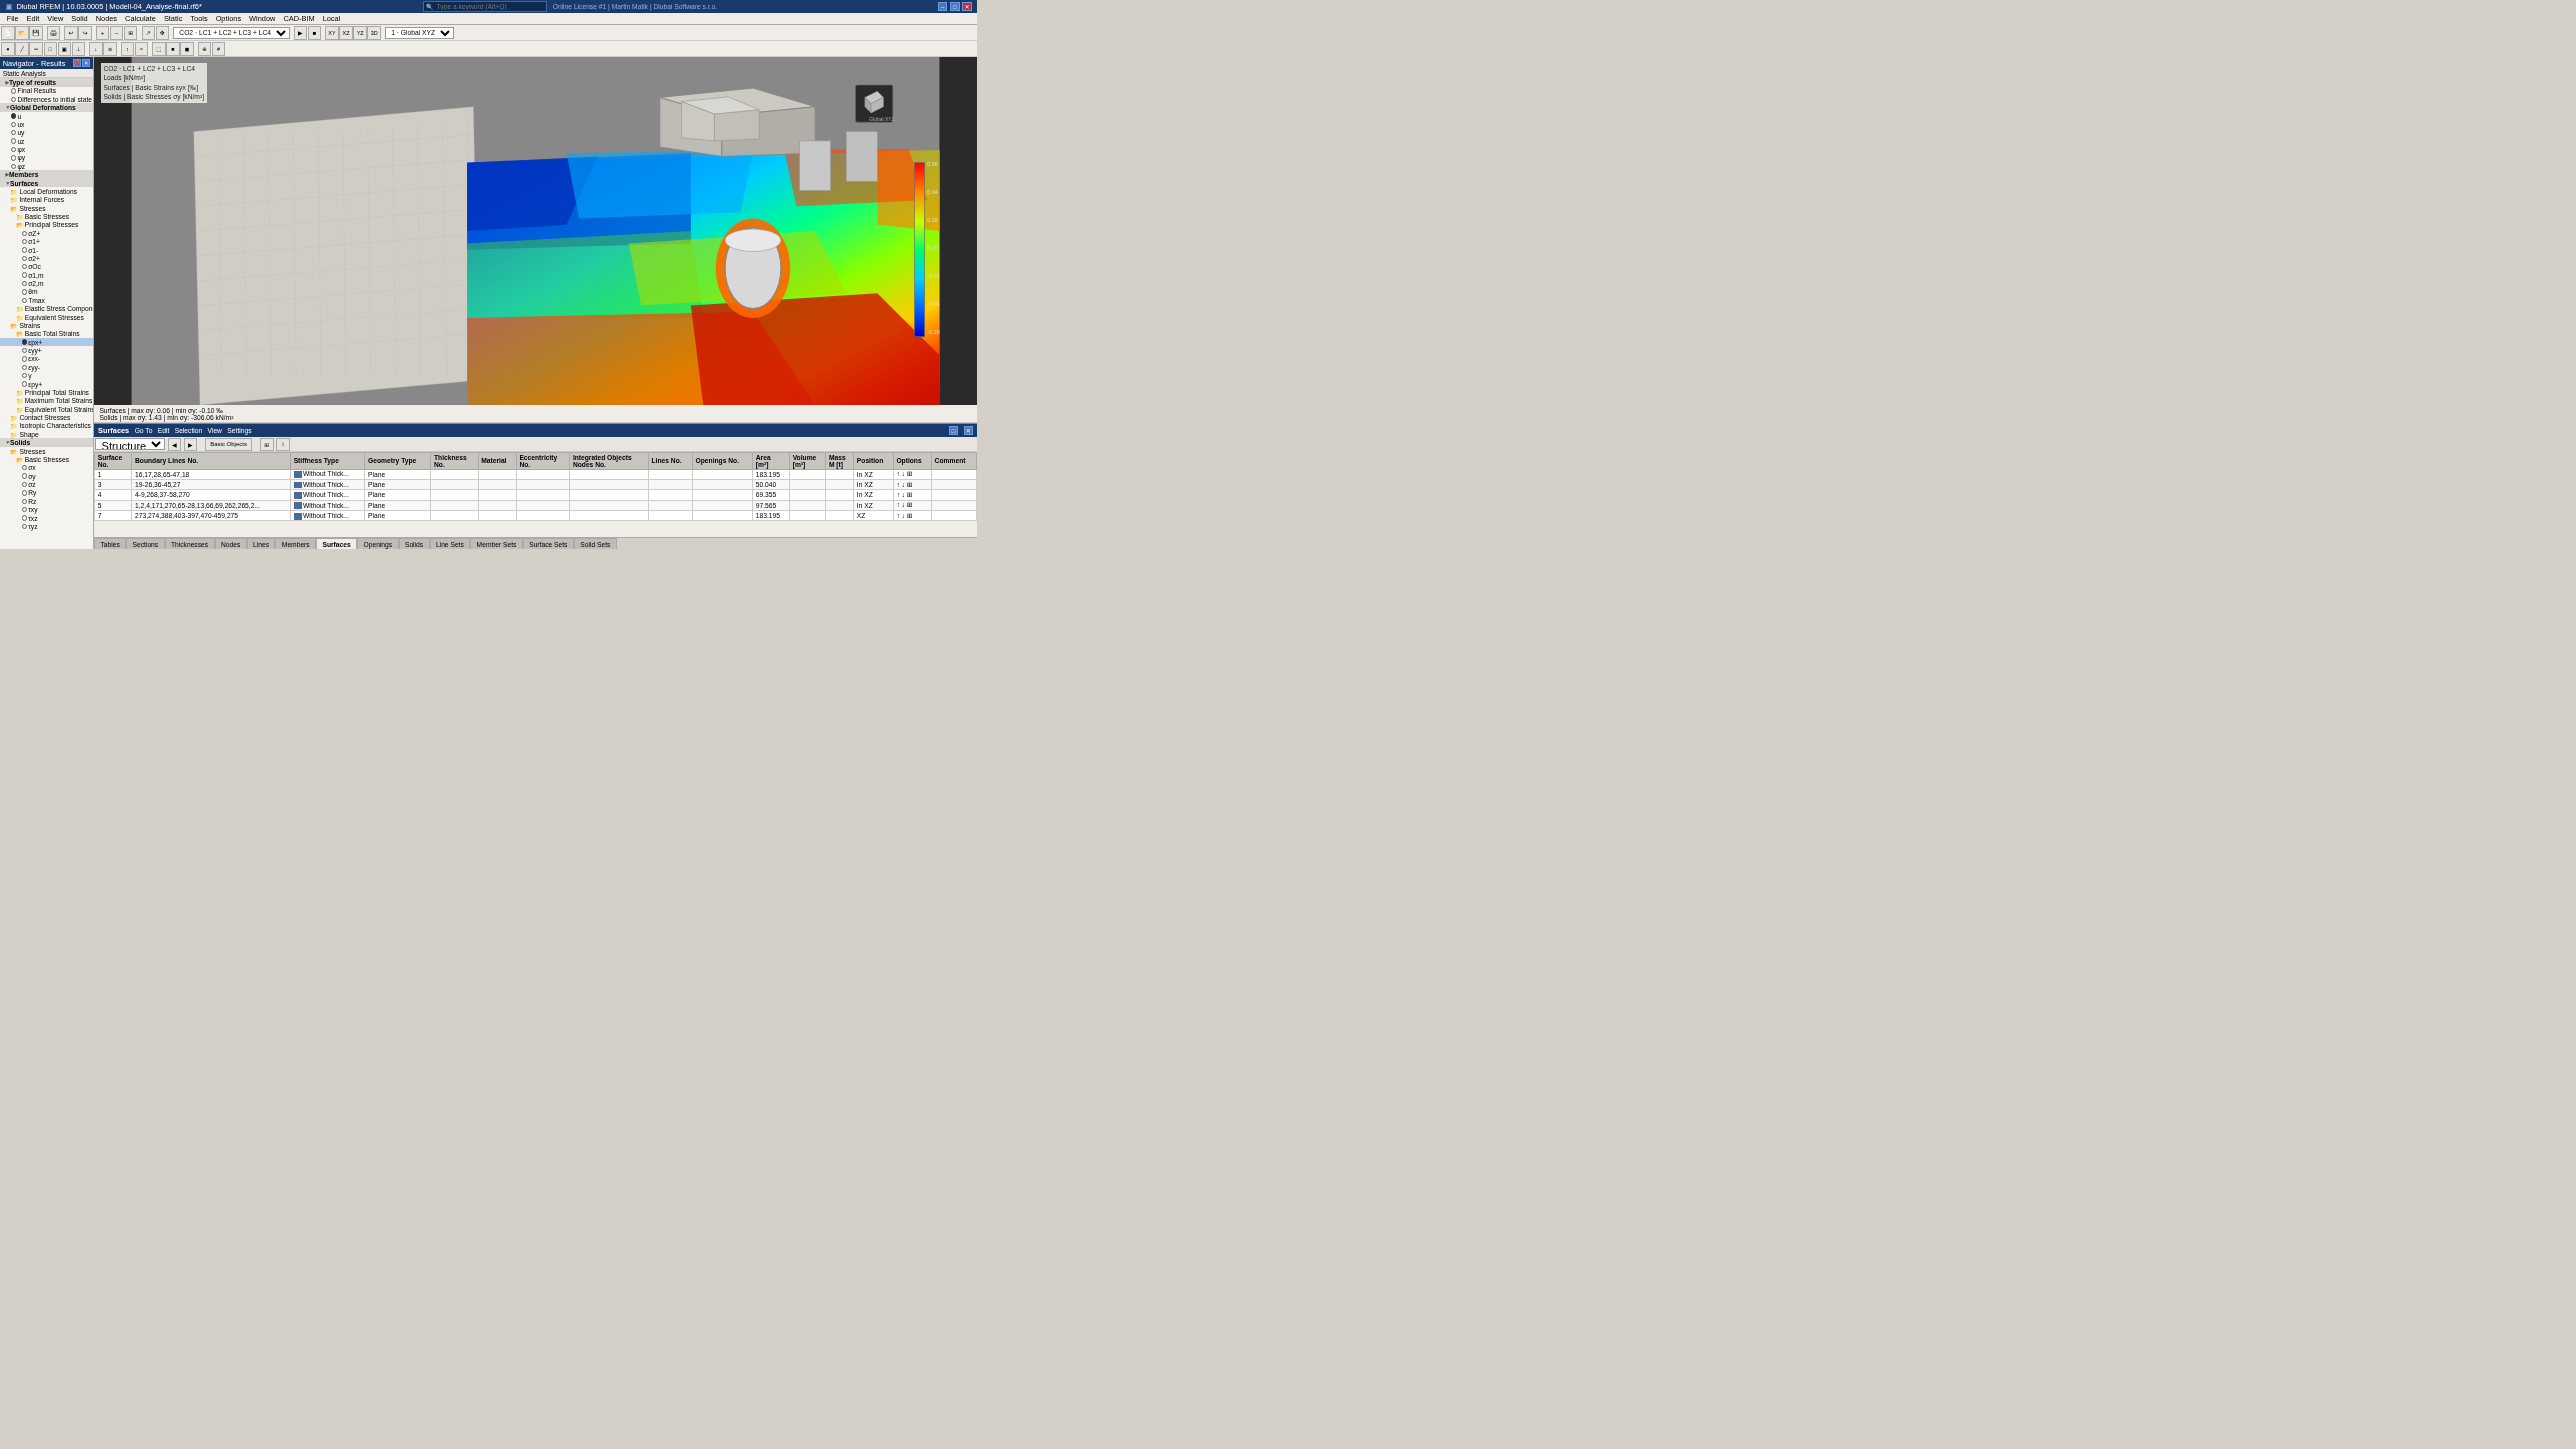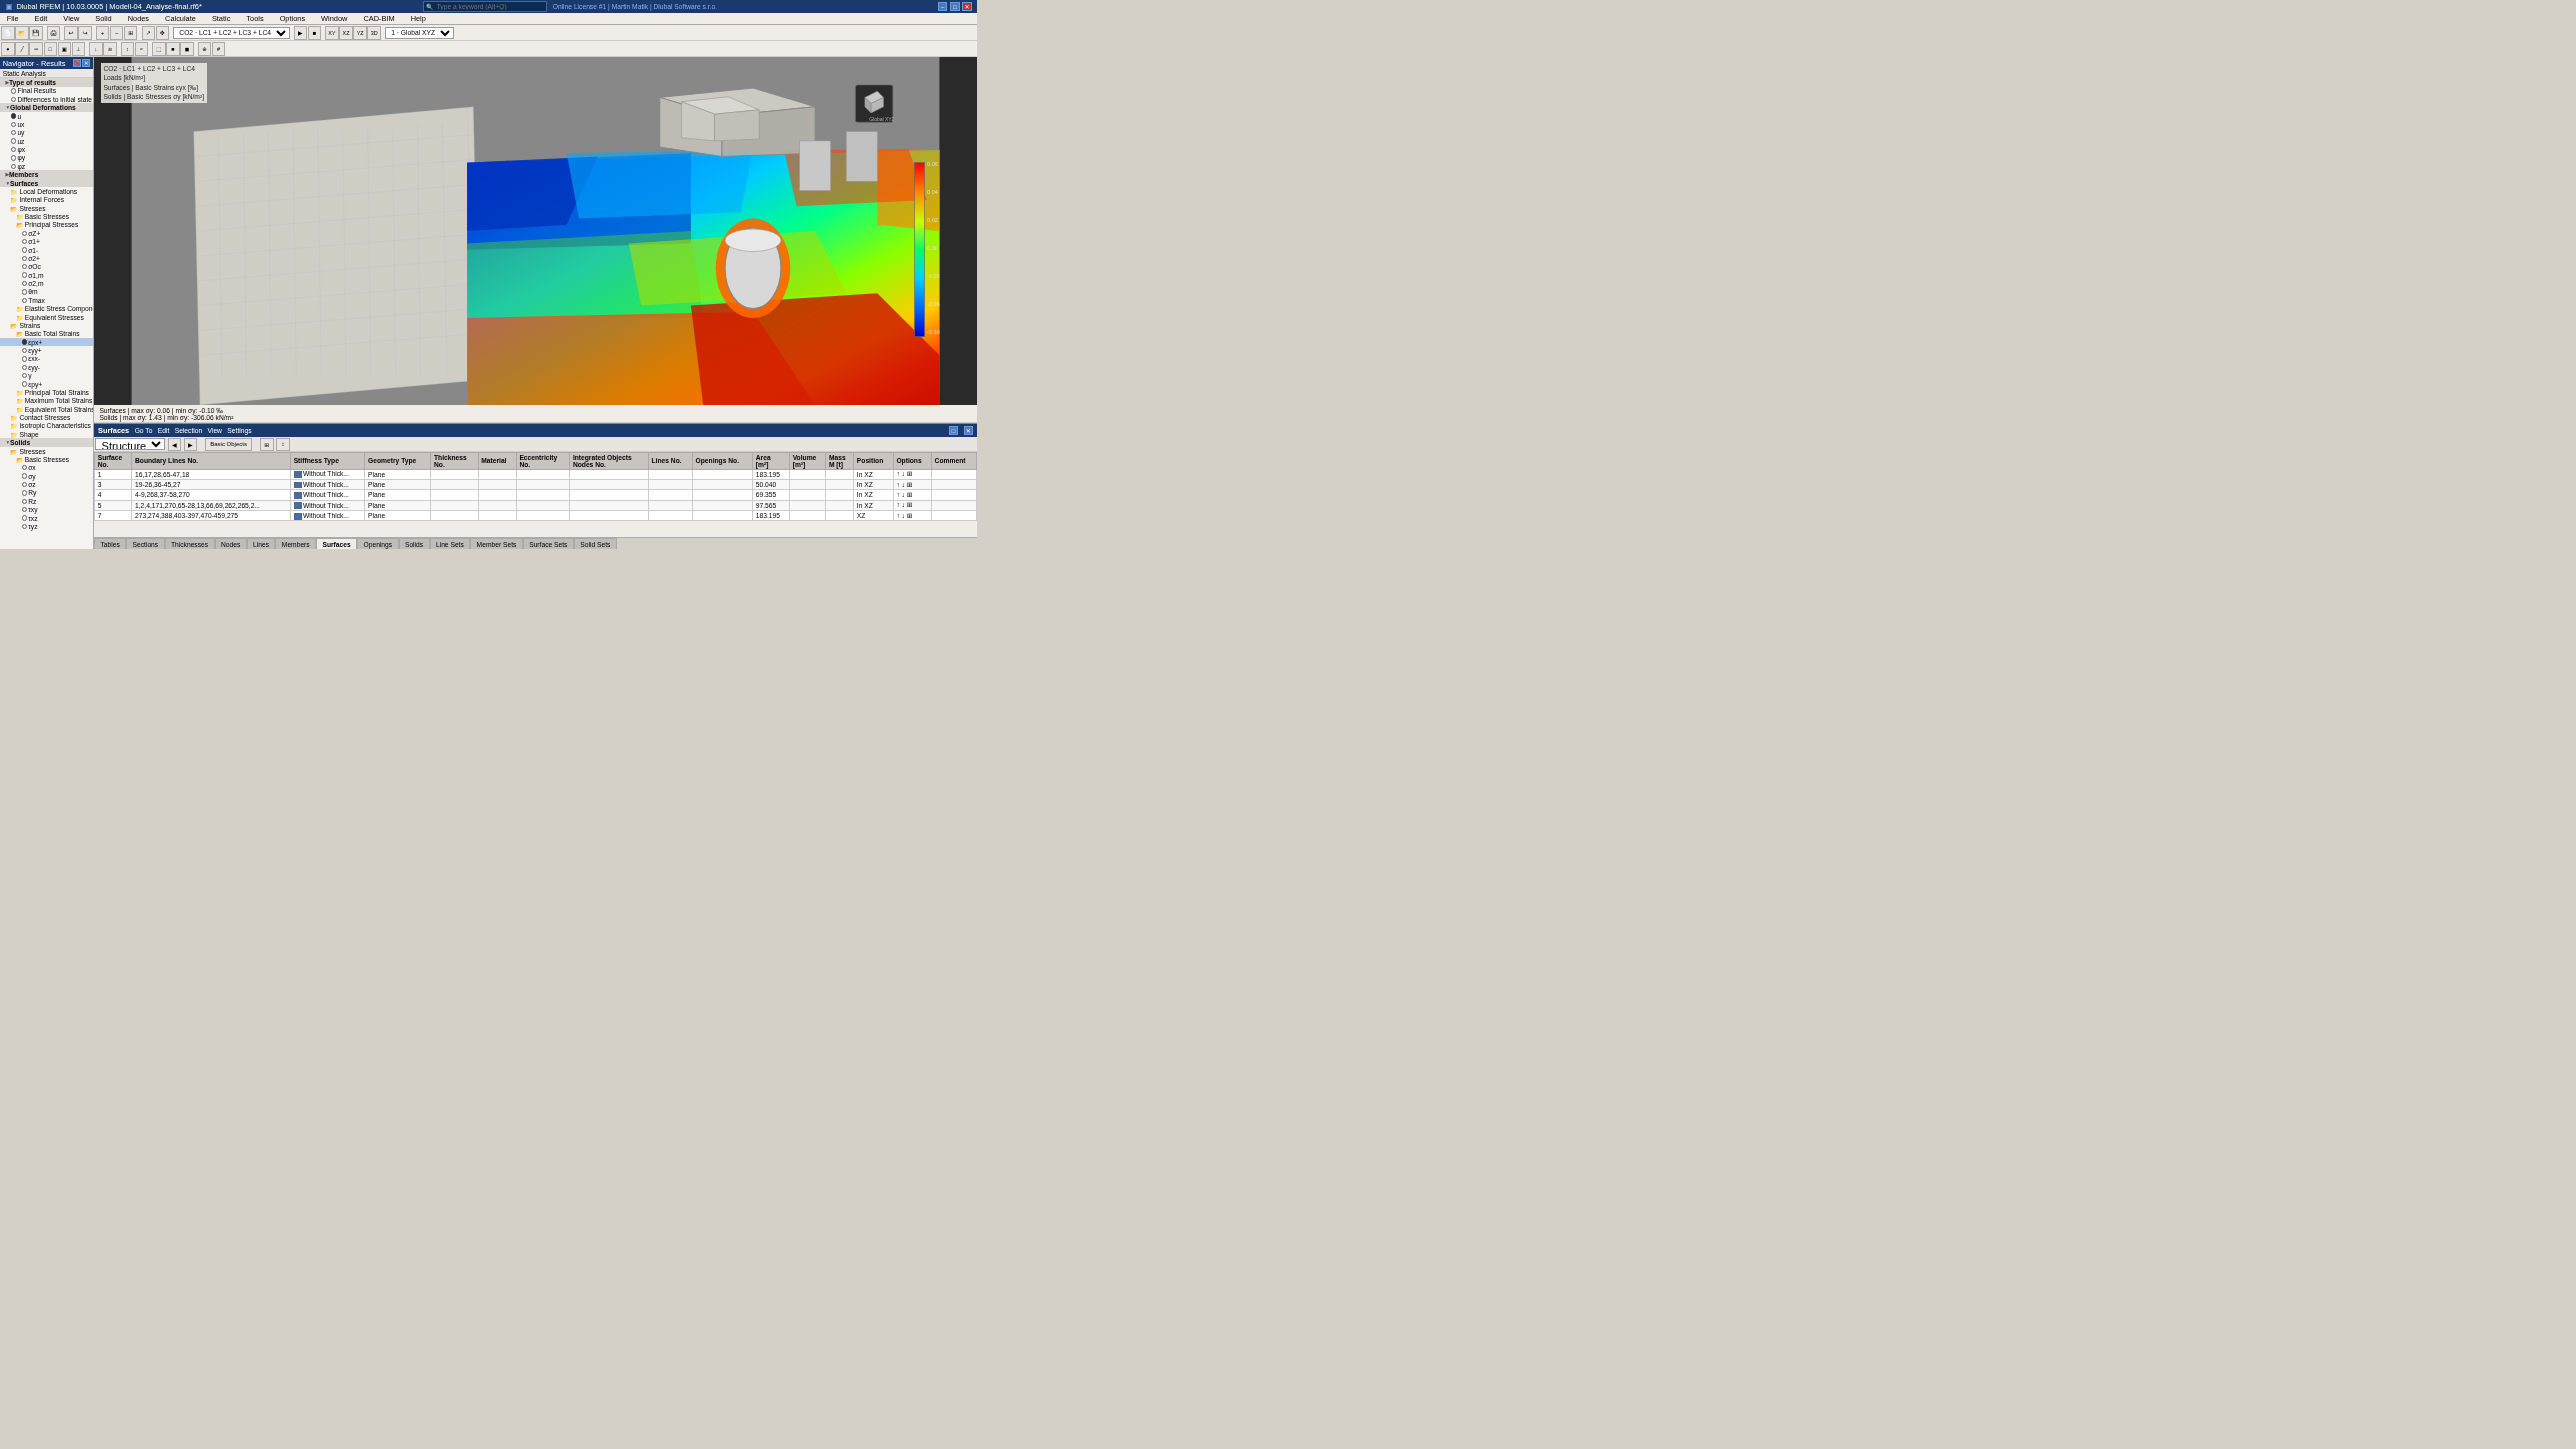--- a/index.html
+++ b/index.html
@@ -37,21 +37,21 @@
     }
 
     
     #menubar {
       background: #f0ede8;
       height: 12px;
       display: flex;
       align-items: center;
       border-bottom: 0.7px solid #aaa;
       padding: 0 2.7px;
-      gap: 8px;
+      gap: 0;
     }
     .menu-item {
       padding: 0.7px 4px;
       font-size: 7.4px;
       cursor: pointer;
     }
 
     
     .toolbar {
       background: #f0ede8;
@@ -342,21 +342,21 @@
   <div class="menu-item">Edit</div>
   <div class="menu-item">View</div>
   <div class="menu-item">Solid</div>
   <div class="menu-item">Nodes</div>
   <div class="menu-item">Calculate</div>
   <div class="menu-item">Static</div>
   <div class="menu-item">Tools</div>
   <div class="menu-item">Options</div>
   <div class="menu-item">Window</div>
   <div class="menu-item">CAD-BIM</div>
-  <div class="menu-item">Help</div>
+  <div class="menu-item">Local</div>
 </div>
 
 <div class="toolbar">
   <div class="tb-btn">📄</div>
   <div class="tb-btn">📂</div>
   <div class="tb-btn">💾</div>
   <div class="tb-separator"></div>
   <div class="tb-btn">🖨</div>
   <div class="tb-separator"></div>
   <div class="tb-btn">↩</div>

